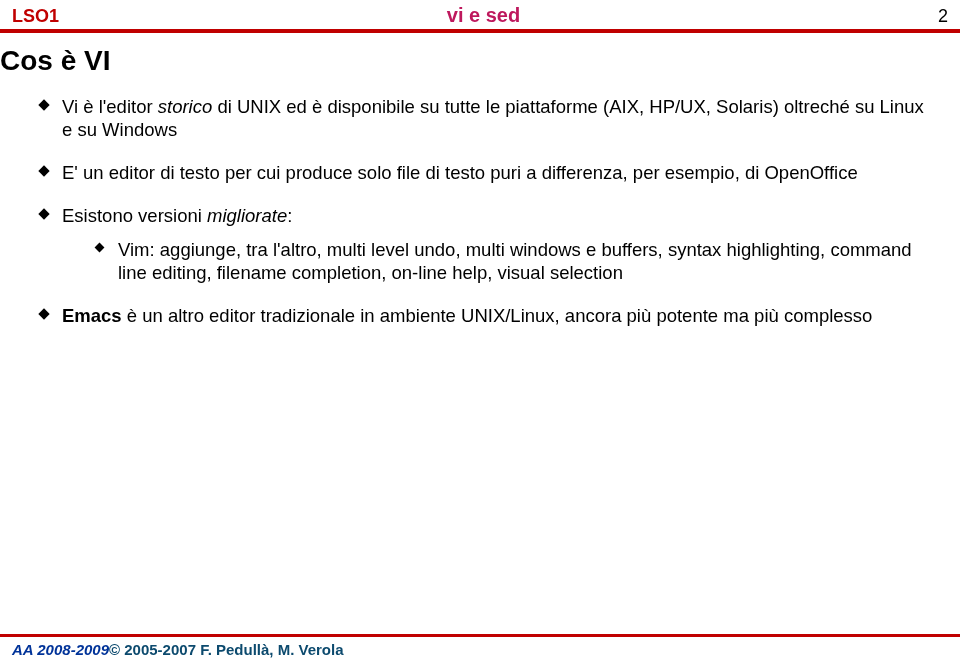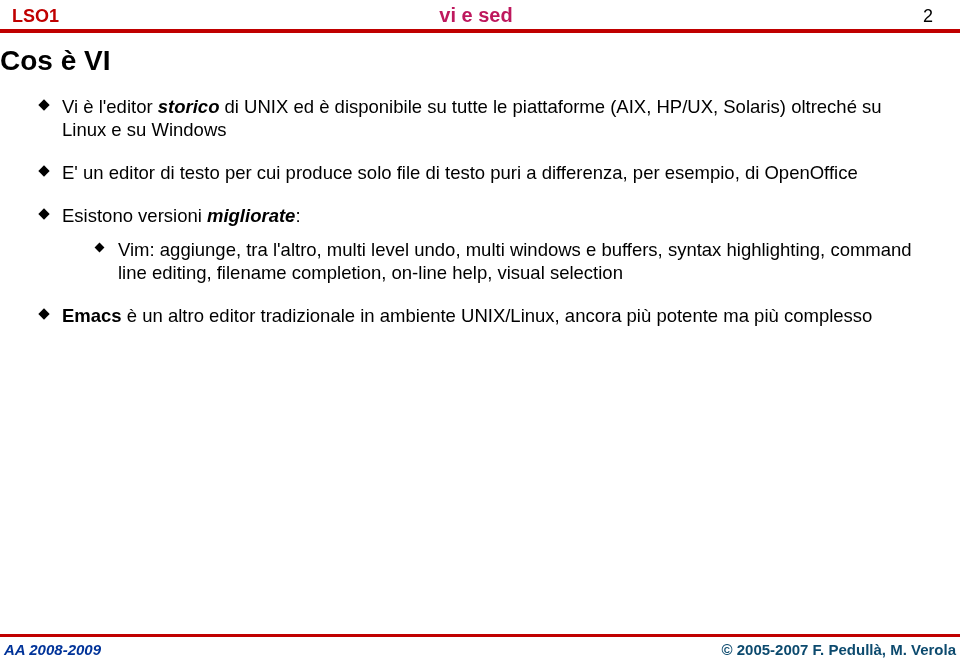--- a/index.html
+++ b/index.html
@@ -1,19 +1,19 @@
 <!DOCTYPE html>
 <html><head>
 <meta charset="utf-8">
 <style>
   * { box-sizing: border-box; margin: 0; padding: 0; }
   html, body { width: 960px; height: 666px; font-family: Arial, Helvetica, sans-serif; background: #fff; color: #000; }
   .page { position: relative; width: 960px; height: 666px; }
 
-  .header { display: flex; justify-content: space-between; align-items: baseline; padding: 4px 27px 0 12px; }
+  .header { display: flex; justify-content: space-between; align-items: baseline; padding: 4px 12px 0 12px; }
   .hdr-left { color: #c00000; font-weight: bold; font-size: 18px; }
   .hdr-center { color: #be185d; font-weight: bold; font-size: 20px; text-align: center; flex: 1; }
   .hdr-right { color: #000; font-size: 18px; width: 40px; text-align: right; }
 
   .rule-top { height: 4px; background: #c00000; margin: 2px 0 0 0; }
 
   .title { font-size: 28px; font-weight: 900; margin: 12px 0 18px 0; }
 
   .content { padding: 0 34px; font-size: 18.5px; line-height: 1.25; }
   ul.lvl1 { list-style: none; padding: 0; margin: 0; }
@@ -21,26 +21,26 @@
   ul.lvl1 > li::before {
     content: ""; position: absolute; left: 6px; top: 6px;
     width: 8px; height: 8px; background: #000; transform: rotate(45deg);
   }
   ul.lvl2 { list-style: none; padding: 0; margin: 10px 0 0 30px; }
   ul.lvl2 > li { position: relative; padding-left: 26px; margin: 4px 0 14px 0; }
   ul.lvl2 > li::before {
     content: ""; position: absolute; left: 4px; top: 6px;
     width: 7px; height: 7px; background: #000; transform: rotate(45deg);
   }
-  .italic { font-style: italic; font-weight: bold; }
+  .italic { font-style: italic; }
   .bold { font-weight: bold; }
 
   .footer { position: absolute; bottom: 8px; left: 0; right: 0; }
   .rule-bottom { height: 3px; background: #c00000; margin: 0 0 4px 0; }
-  .ftr-row { display: flex; justify-content: space-between; padding: 0 4px; font-size: 15px; font-weight: bold; }
+  .ftr-row { display: flex; padding: 0 12px; font-size: 15px; font-weight: bold; }
   .ftr-left { color: #003399; font-style: italic; }
   .ftr-right { color: #0c4a6e; }
 </style>
 </head>
 <body>
 <div class="page">
 
 <div class="header">
   <div class="hdr-left">LSO1</div>
   <div class="hdr-center">vi e sed</div>

